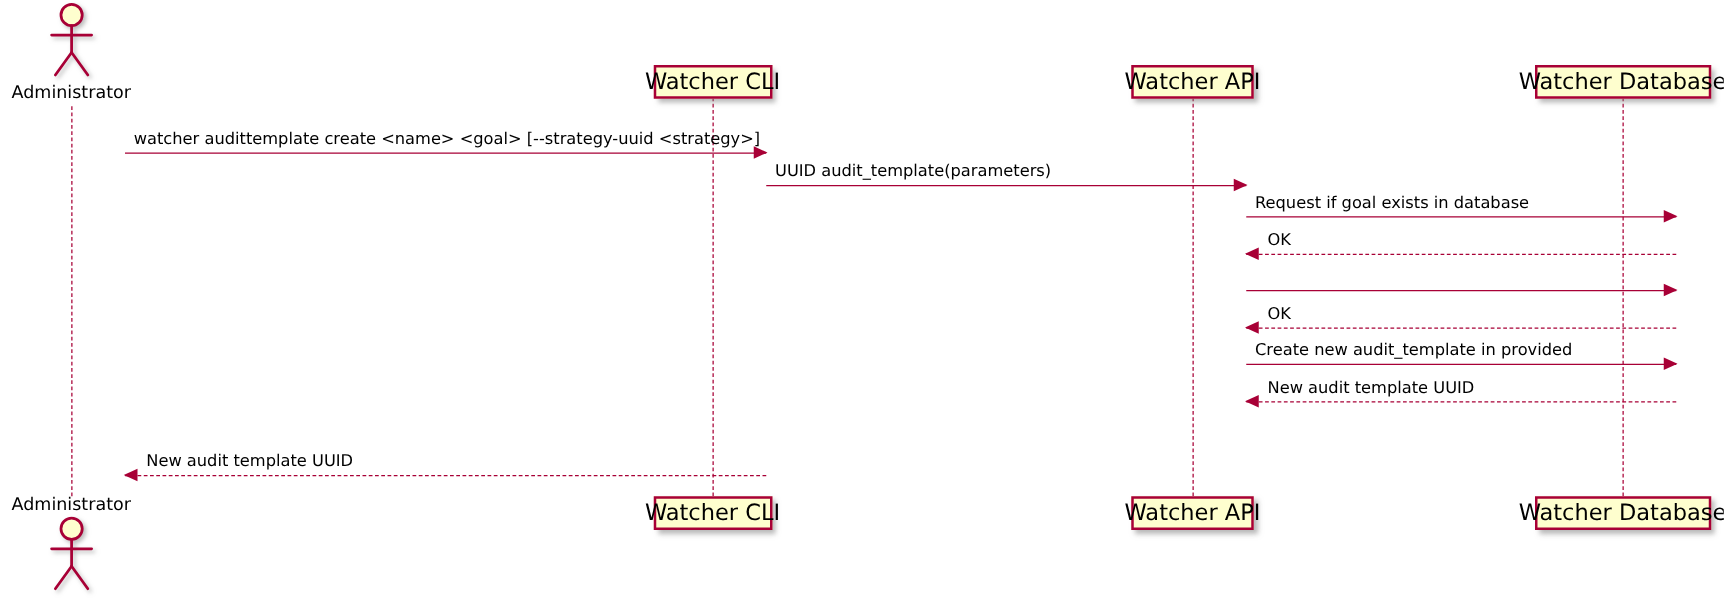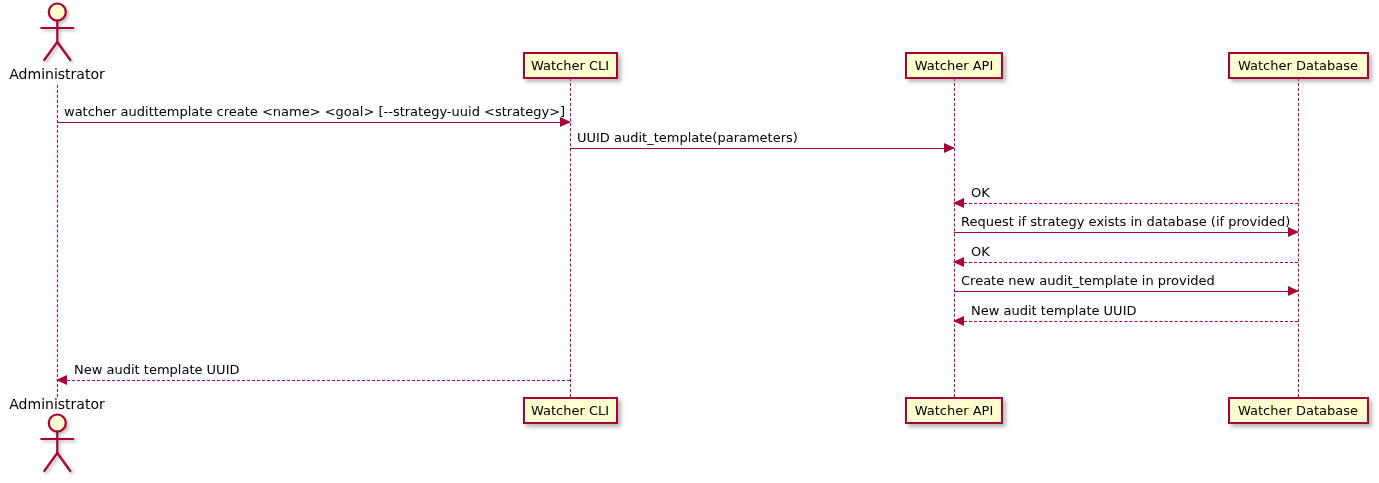--- a/index.html
+++ b/index.html
@@ -22,37 +22,37 @@
     position:absolute;width:0;
     border-left:1px dashed var(--accent);
   }
   
   .participant{
     position:absolute;box-sizing:border-box;
     display:flex;align-items:center;justify-content:center;
     background:var(--fill);
     border:2px solid var(--accent);
     box-shadow:3px 3px 4px rgba(125,125,125,.55);
-    font-size:13px;color:var(--text);
+    font-size:18px;color:var(--text);
     white-space:nowrap;
   }
   
   .actor{
     position:absolute;
     display:flex;flex-direction:column;align-items:center;
     transform:translateX(-50%);
   }
   .actor svg{filter:drop-shadow(2.5px 2.5px 1.5px rgba(120,120,120,.5));}
   .actor svg line{stroke:var(--accent);stroke-width:2.2;stroke-linecap:round;}
   .actor svg circle{fill:var(--fill);stroke:var(--accent);stroke-width:2.2;}
   .actor-label{font-size:14px;color:var(--text);white-space:nowrap;}
   .actor-top .actor-label{margin-top:2px;}
   .actor-bottom .actor-label{margin-bottom:1px;}
   
-  .msg{position:absolute;height:21px;box-sizing:content-box;}
+  .msg{position:absolute;height:21px;box-sizing:content-box;margin-left:43px;}
   .msg.solid{border-bottom:1px solid var(--accent);}
   .msg.dashed{border-bottom:1px dashed var(--accent);text-align:center;}
   .msg-label{
     position:absolute;bottom:3px;left:0;
     font-size:13px;color:var(--text);white-space:nowrap;
   }
   .msg.ltr .msg-label{padding-left:7px;}
   .msg.rtl .msg-label{padding-left:17px;}
   .arrowhead{
     position:absolute;width:0;height:0;bottom:-5px;
@@ -100,26 +100,29 @@
     <div class="participant" style="left: 1227.5px; top: 52px; width: 141px; height: 27px;">Watcher Database</div>
     <div class="participant" style="left: 1227.5px; top: 397px; width: 141px; height: 27px;">Watcher Database</div>
     <div class="msg solid ltr" style="left: 57px; top: 101px; width: 513px;">
       <div class="msg-label">watcher audittemplate create &lt;name&gt; &lt;goal&gt; [--strategy-uuid &lt;strategy&gt;]</div>
       <div class="arrowhead right"></div>
     </div>
     <div class="msg solid ltr" style="left: 570px; top: 127px; width: 384px;">
       <div class="msg-label">UUID audit_template(parameters)</div>
       <div class="arrowhead right"></div>
     </div>
+    <div class="msg solid ltr" style="left: 954px; top: 152px; width: 344px;">
+      <div class="msg-label">Request if goal exists in database</div>
+      <div class="arrowhead right"></div>
+    </div>
     <div class="msg dashed rtl" style="left: 954px; top: 182px; width: 344px;">
       <div class="msg-label">OK</div>
       <div class="arrowhead left"></div>
     </div>
     <div class="msg solid ltr" style="left: 954px; top: 211px; width: 344px;">
-      <div class="msg-label">Request if strategy exists in database (if provided)</div>
       <div class="arrowhead right"></div>
     </div>
     <div class="msg dashed rtl" style="left: 954px; top: 241px; width: 344px;">
       <div class="msg-label">OK</div>
       <div class="arrowhead left"></div>
     </div>
     <div class="msg solid ltr" style="left: 954px; top: 270px; width: 344px;">
       <div class="msg-label">Create new audit_template in provided</div>
       <div class="arrowhead right"></div>
     </div>

